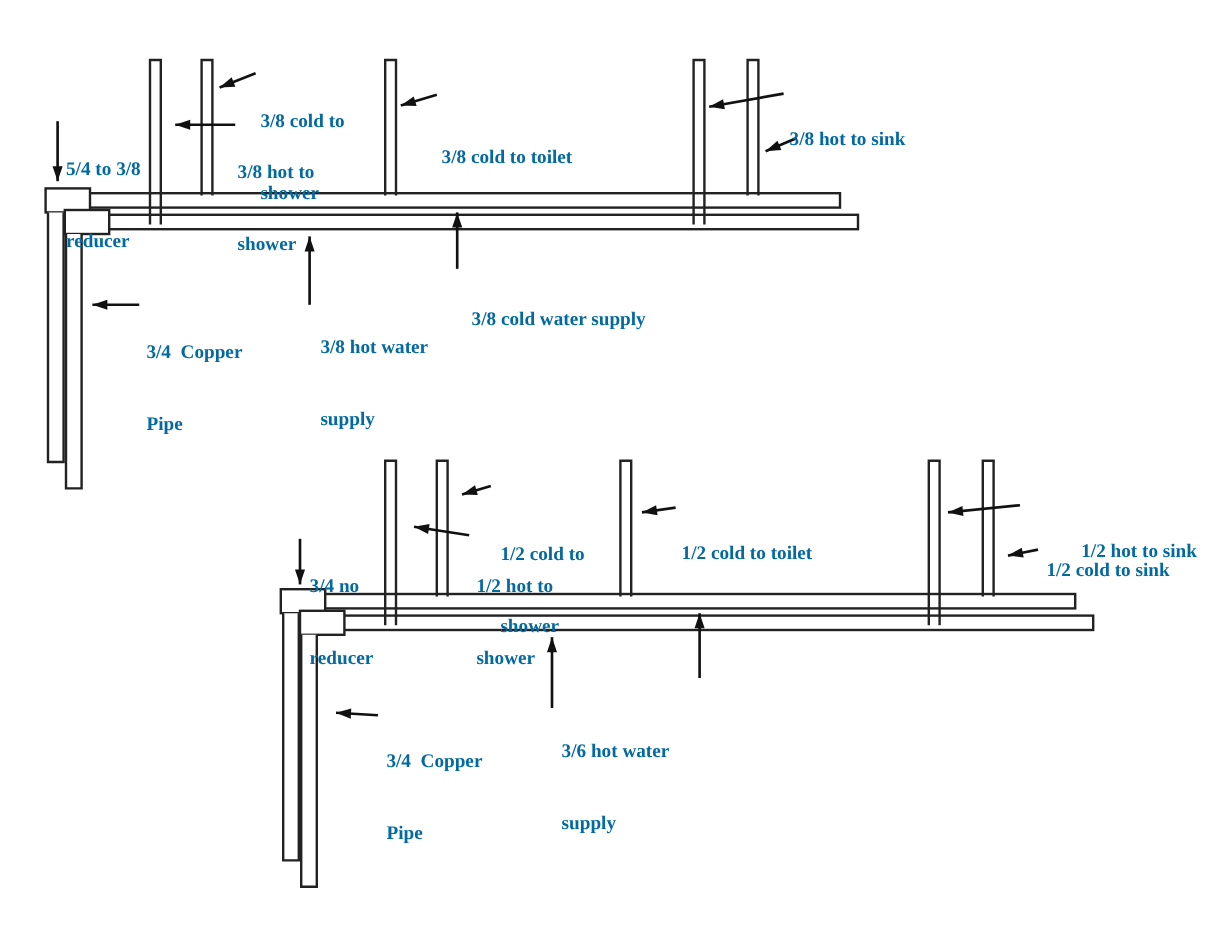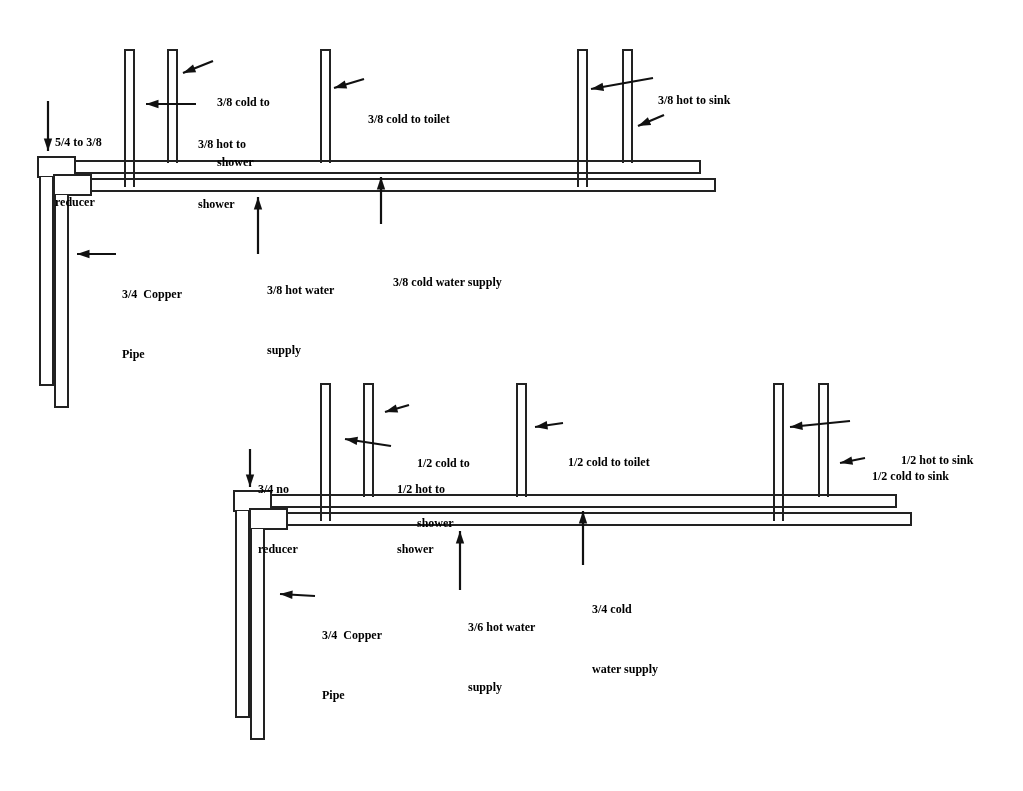--- a/index.html
+++ b/index.html
@@ -9,23 +9,23 @@
     background:#ffffff;
     font-family:"Liberation Serif","DejaVu Serif",serif;
     overflow:hidden;
   }
   svg.draw{position:absolute;left:0;top:0;}
   .pipe{fill:none;stroke:#222;stroke-width:2;}
   .pipe-fill{fill:#ffffff;stroke:#222;stroke-width:2;}
   .arrow{stroke:#111;stroke-width:2.2;fill:none;}
   .label{
     position:absolute;
-    color:#000000;
+    color:#0369a1;
     font-weight:bold;
-    font-size:12px;
+    font-size:16px;
     line-height:20px;
     white-space:pre;
   }
   .label div{white-space:pre;}
 </style>
 </head>
 <body>
 
 <div class="canvas">
 
@@ -98,35 +98,35 @@
     <div>reducer</div>
   </div>
   <div class="label" style="left:217px;top:52px;">
     <div>3/8 cold to</div>
     <div>shower</div>
   </div>
   <div class="label" style="left:198px;top:94px;font-family:Liberation Serif, serif;">
     <div>3/8 hot to</div>
     <div>shower</div>
   </div>
-  <div class="label" style="left:368px;top:69px;text-align:center;">
+  <div class="label" style="left:368px;top:82px;text-align:center;">
     <div>3/8 cold to toilet</div>
   </div>
-  <div class="label" style="left:658px;top:50px;">
+  <div class="label" style="left:658px;top:67px;">
     <div>3/8 hot to sink</div>
   </div>
   <div class="label" style="left:122px;top:244px;">
     <div>3/4  Copper</div>
     <div>Pipe</div>
   </div>
   <div class="label" style="left:267px;top:240px;">
     <div>3/8 hot water</div>
     <div>supply</div>
   </div>
-  <div class="label" style="left:393px;top:232px;">
+  <div class="label" style="left:393px;top:217px;">
     <div>3/8 cold water supply</div>
   </div>
 
   <div class="label" style="left:258px;top:439px;">
     <div>3/4 no</div>
     <div>reducer</div>
   </div>
   <div class="label" style="left:417px;top:413px;">
     <div>1/2 cold to</div>
     <div>shower</div>
@@ -145,18 +145,14 @@
     <div>1/2 cold to sink</div>
   </div>
   <div class="label" style="left:322px;top:585px;">
     <div>3/4  Copper</div>
     <div>Pipe</div>
   </div>
   <div class="label" style="left:468px;top:577px;">
     <div>3/6 hot water</div>
     <div>supply</div>
   </div>
-  <div class="label" style="left:592px;top:559px;">
-    <div>3/4 cold</div>
-    <div>water supply</div>
-  </div>
 
 </div>
 
 </body></html>

